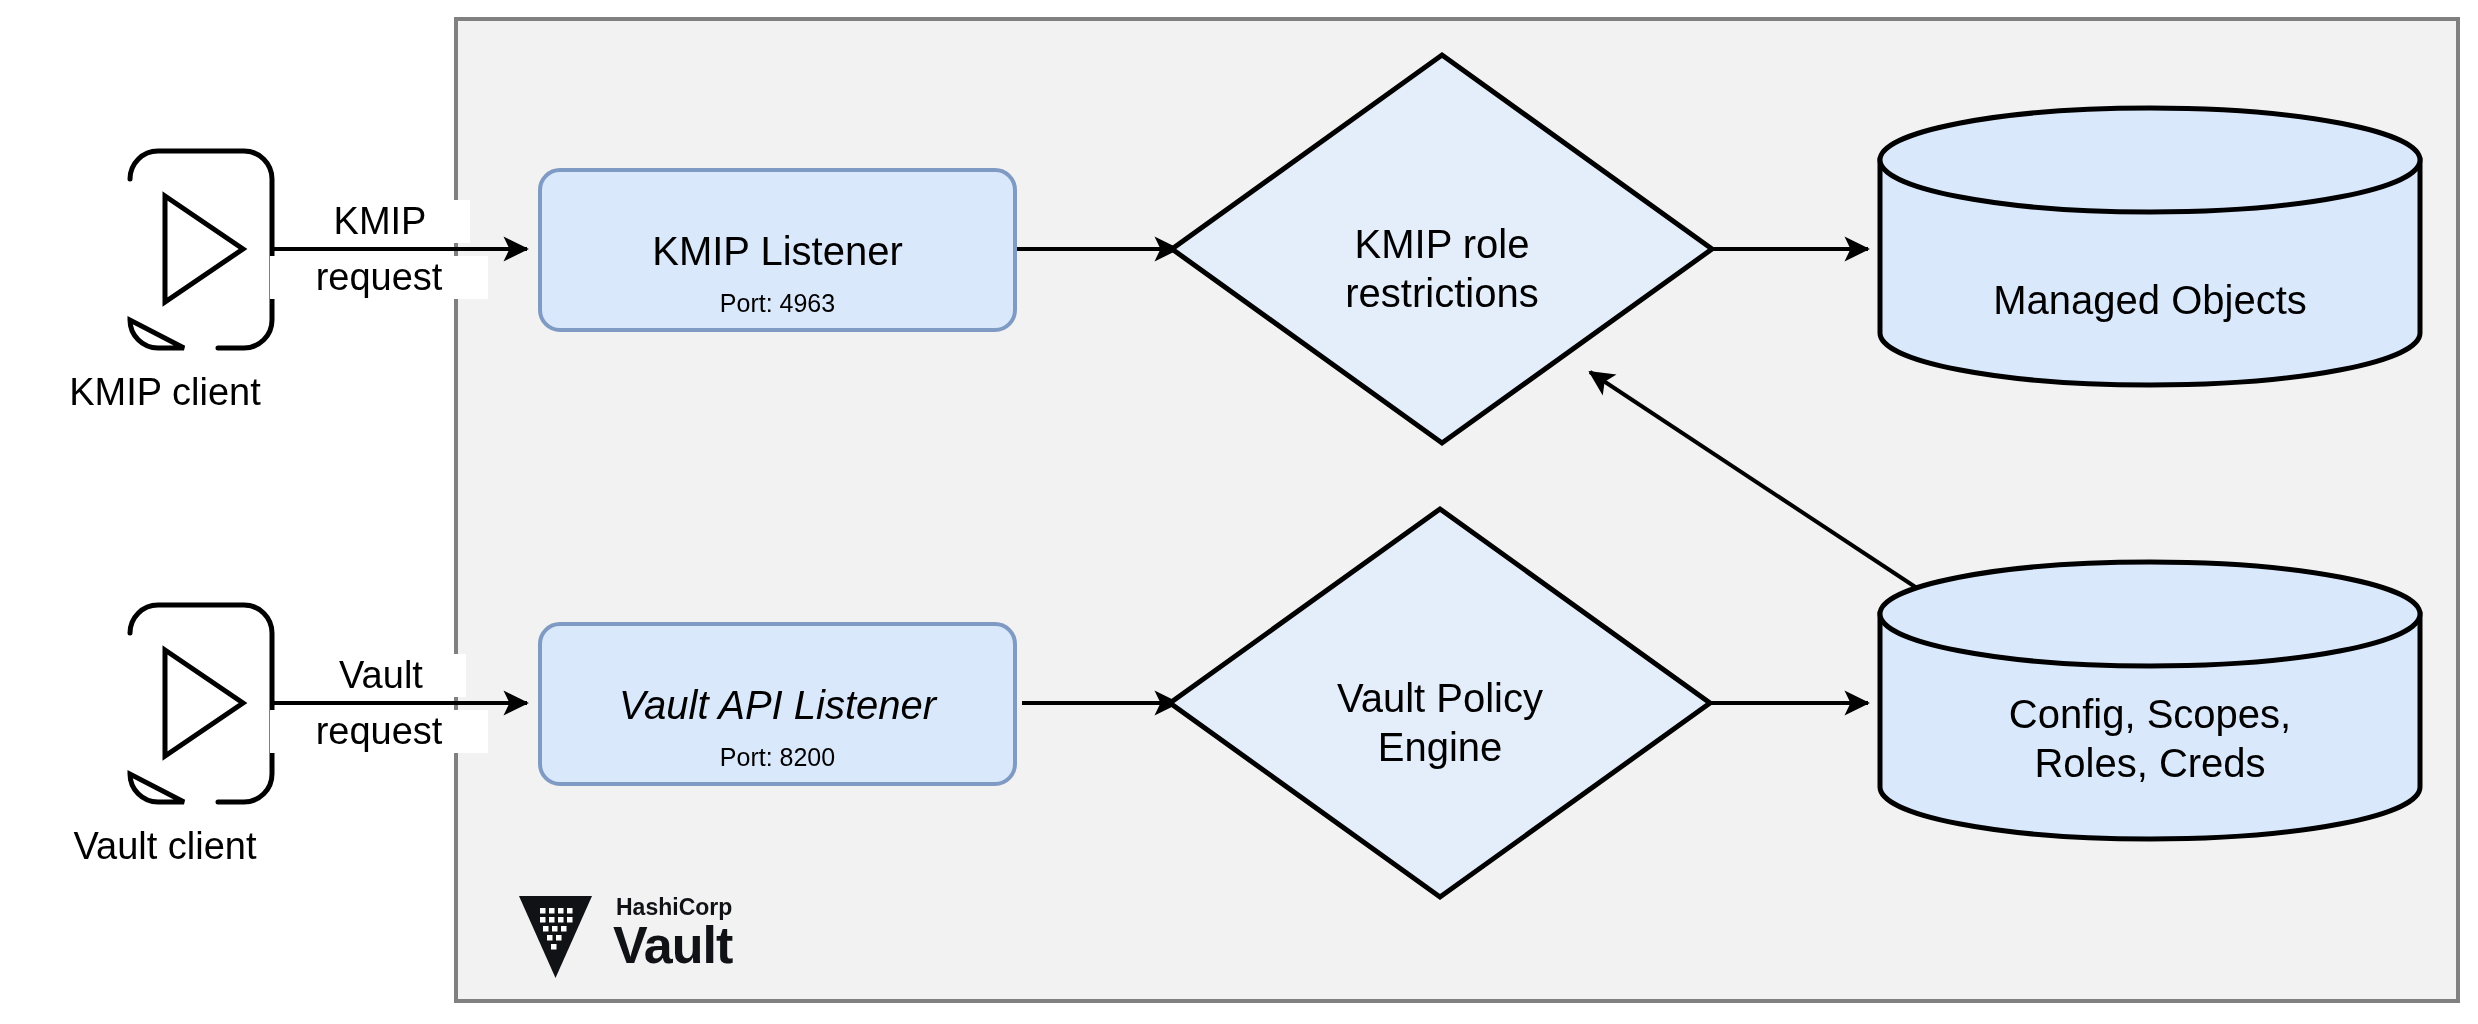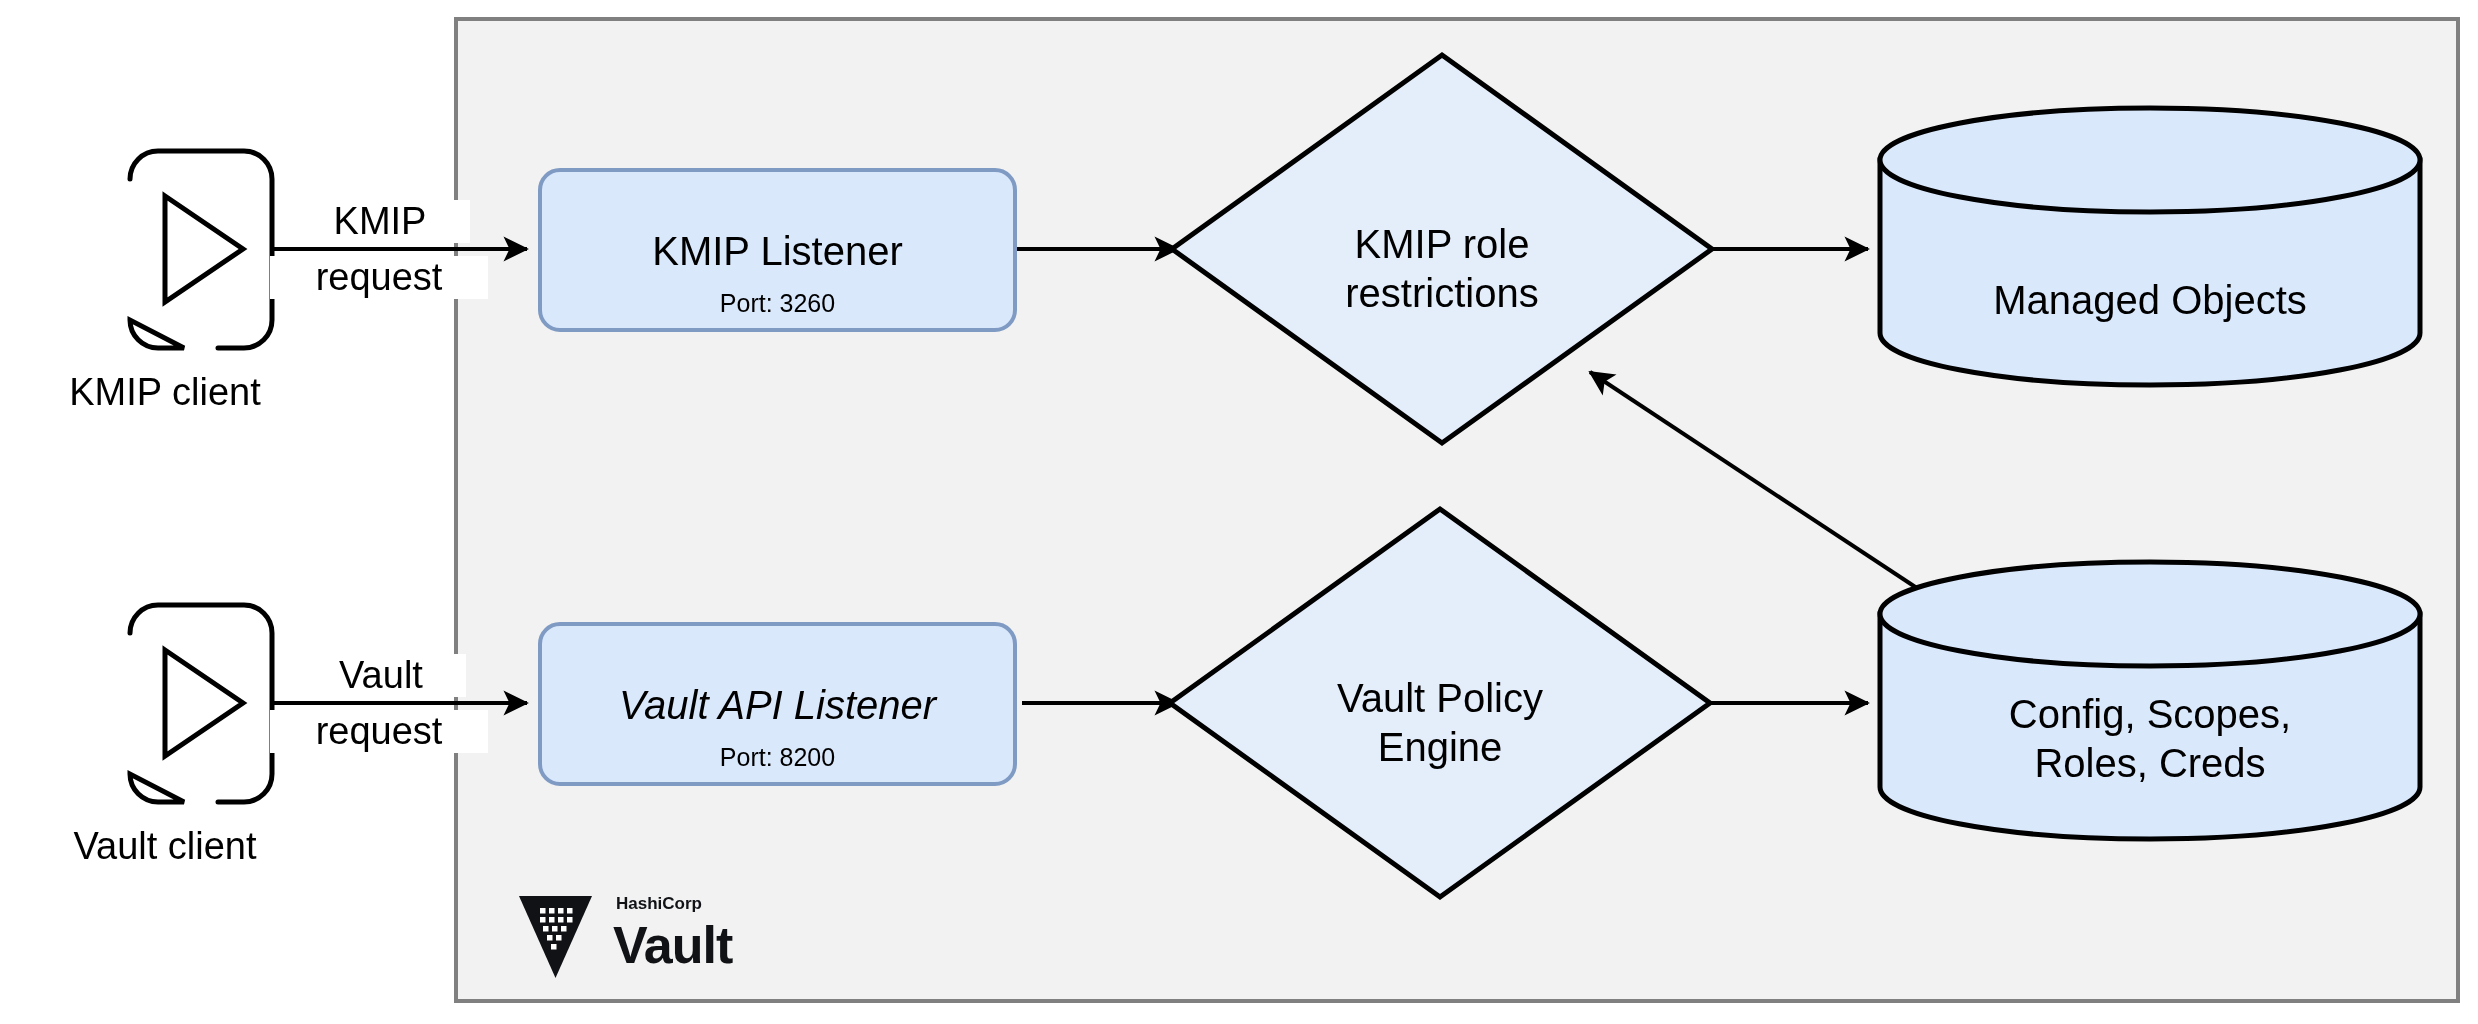--- a/index.html
+++ b/index.html
@@ -49,21 +49,21 @@
   .client-caption {
     font-size: 38px;
   }
   .logo-word {
     position: absolute;
     font-weight: bold;
     color: #101216;
     letter-spacing: -1px;
   }
   .logo-hashicorp {
-    font-size: 17px;
+    font-size: 23px;
     letter-spacing: 0px;
   }
   .logo-vault {
     font-size: 52px;
   }
 </style>
 </head>
 <body>
 
 <div id="canvas">
@@ -170,21 +170,21 @@
 
   <div class="txt client-caption" style="left:30px; top:370px; width:270px;">KMIP client</div>
 
   <div class="txt edge-label" style="left:290px; top:200px; width:180px;">KMIP</div>
   <div class="txt edge-label" style="left:270px; top:256px; width:218px;">request</div>
 
   <div class="txt edge-label" style="left:296px; top:654px; width:170px;">Vault</div>
   <div class="txt edge-label" style="left:270px; top:710px; width:218px;">request</div>
 
   <div class="txt node-title" style="left:540px; top:228px; width:475px;">KMIP Listener</div>
-  <div class="txt node-sub" style="left:540px; top:289px; width:475px;">Port: 3260</div>
+  <div class="txt node-sub" style="left:540px; top:289px; width:475px;">Port: 4963</div>
 
   <div class="txt node-title" style="left:540px; top:682px; width:475px;font-style:italic;">Vault API Listener</div>
   <div class="txt node-sub" style="left:540px; top:743px; width:475px;">Port: 8200</div>
 
   <div class="txt node-title" style="left:1242px; top:221px; width:400px;">KMIP role</div>
   <div class="txt node-title" style="left:1242px; top:270px; width:400px;">restrictions</div>
 
   <div class="txt node-title" style="left:1240px; top:675px; width:400px;">Vault Policy</div>
   <div class="txt node-title" style="left:1240px; top:724px; width:400px;">Engine</div>
 

